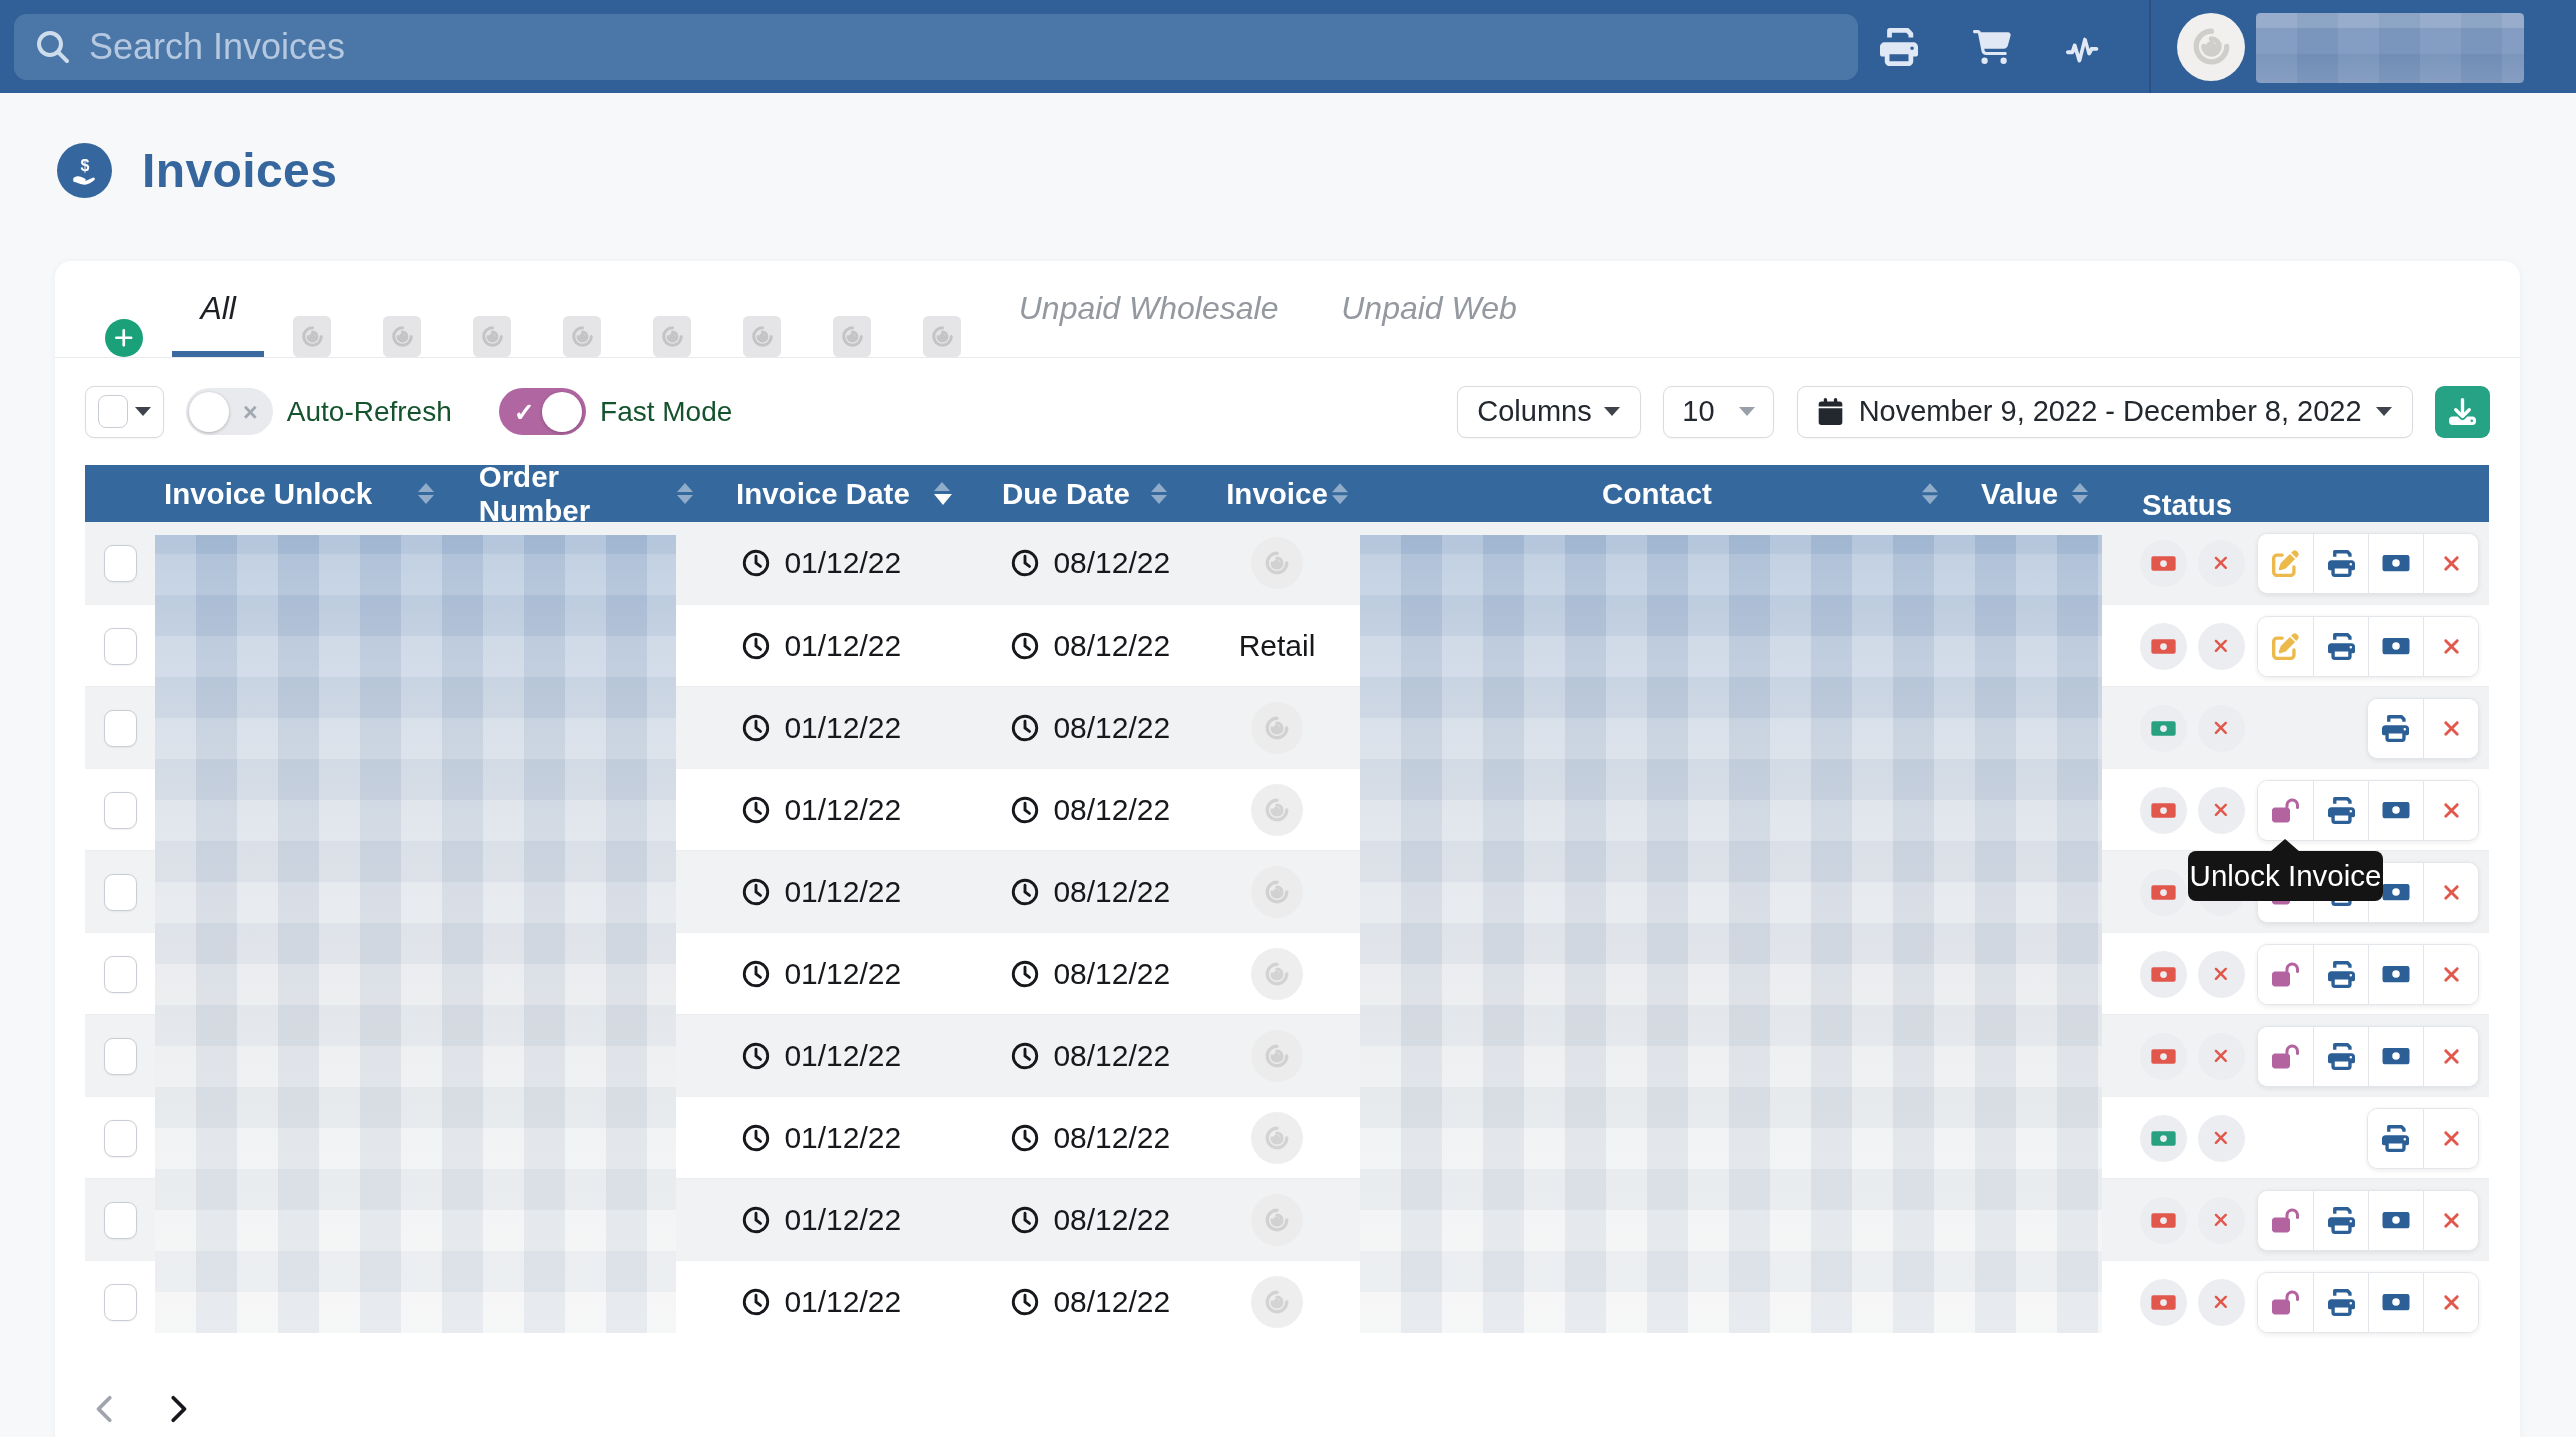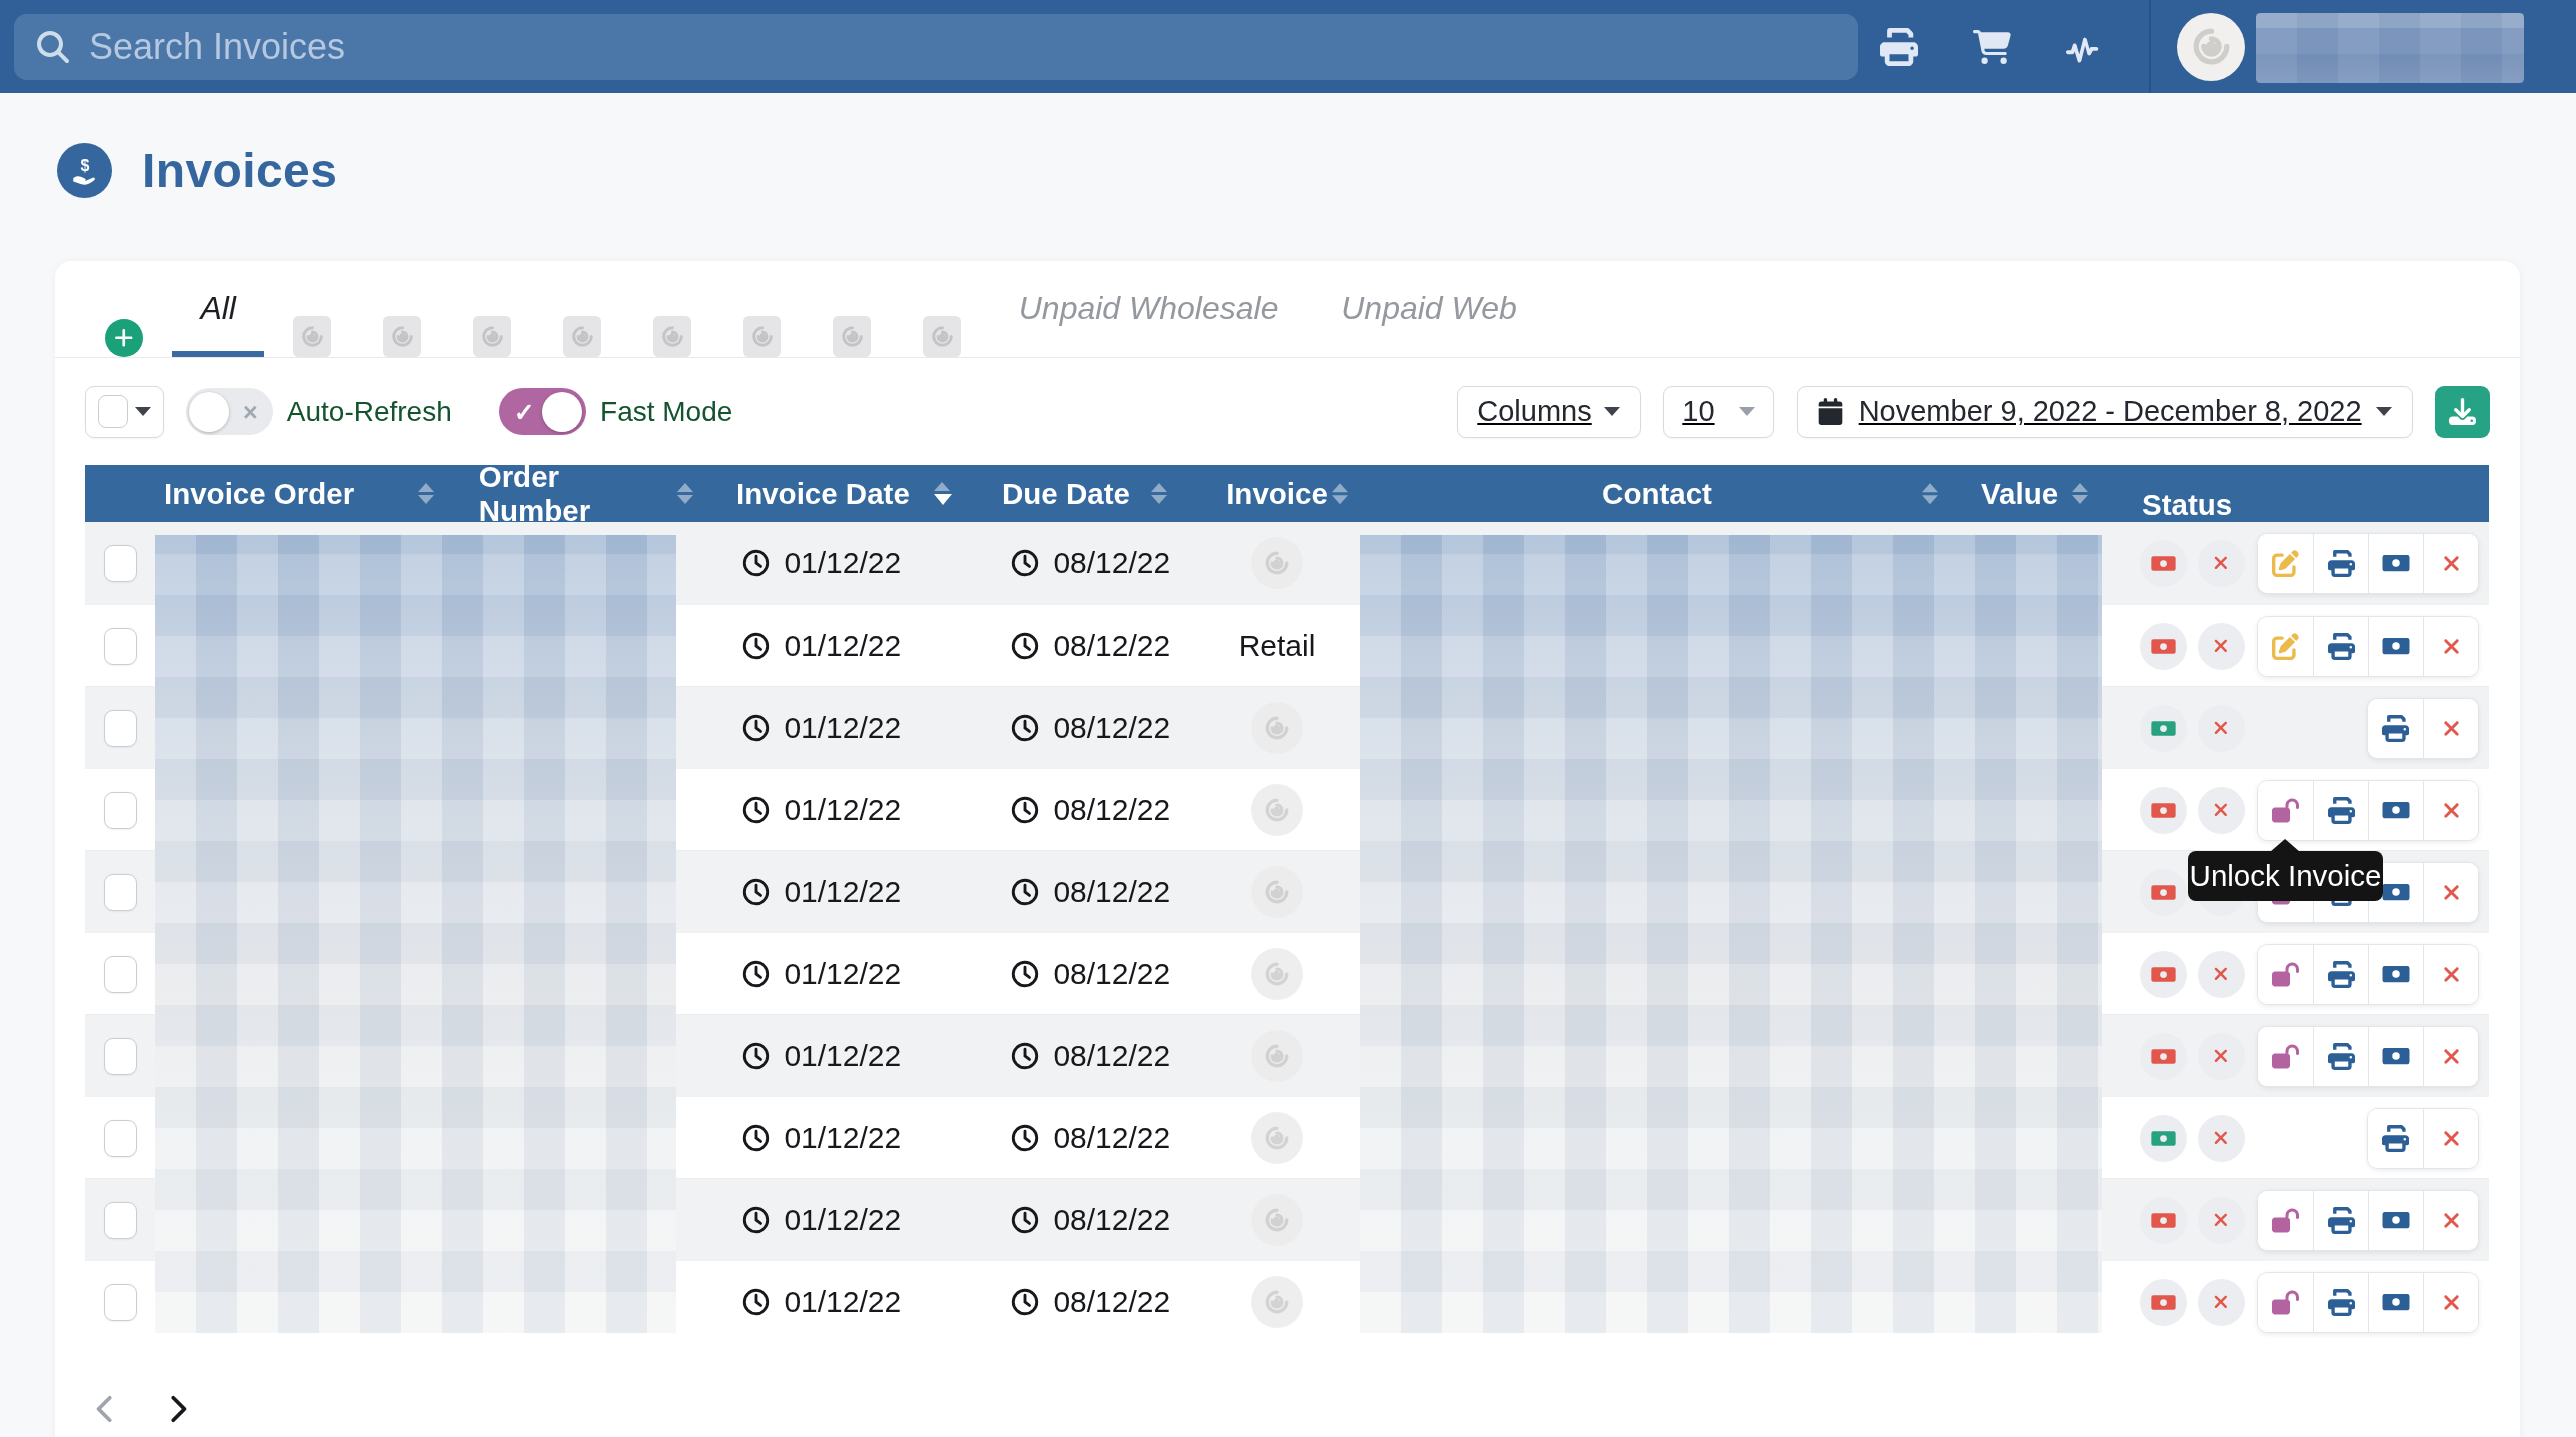--- a/index.html
+++ b/index.html
@@ -58,21 +58,21 @@
     background:#fff; box-shadow:0 0.9px 3.6px rgba(0,0,0,.25); }
   .toggle-off { background:#e9eaee; margin-left:21.5px; }
   .toggle-off .knob { left:3.6px; }
   .toggle-off .mark { position:absolute; right:15px; top:50%; transform:translateY(-50%);
     color:#a2a8b1; font-size:25px; font-weight:700; }
   .toggle-on { background:#b066a1; margin-left:47px; }
   .toggle-on .knob { right:3.6px; }
   .toggle-on .mark { position:absolute; left:15px; top:50%; transform:translateY(-50%);
     color:#fff; font-size:25px; font-weight:700; }
   .ctl-label { font-size:28px; color:#14532d; margin-left:14.3px; }
-  .ctl-right { margin-left:auto; display:flex; align-items:center; gap:22.4px;text-decoration:underline; }
+  .ctl-right { margin-left:auto; display:flex; align-items:center; gap:22.4px; }
   .btn { height:52px; border:0.9px solid #d8dbe0; border-radius:9px; background:#fff;
     display:flex; align-items:center; font-size:29px; color:#23272e; cursor:pointer;
     box-shadow:0 0.9px 1.8px rgba(27,31,35,.04); }
   .btn-columns { padding:0 19.7px; gap:12.5px; }
   .btn-size { width:111px; padding:0 18px; justify-content:space-between; }
   .caret-gray { border-top-color:#9aa0aa; }
   .btn-date { padding:0 19.7px; gap:14.3px; }
   .btn-dl { width:55px; height:52px; border-radius:9px; background:#26a284; border:none;
     display:flex; align-items:center; justify-content:center; cursor:pointer; }
 
@@ -305,21 +305,21 @@
             <path fill="#ffffff" fill-rule="evenodd" d="M288 32c0-17.7-14.3-32-32-32s-32 14.3-32 32V274.7l-73.4-73.4c-12.5-12.5-32.8-12.5-45.3 0s-12.5 32.8 0 45.3l128 128c12.5 12.5 32.8 12.5 45.3 0l128-128c12.5-12.5 12.5-32.8 0-45.3s-32.8-12.5-45.3 0L288 274.7V32zM64 352c-35.3 0-64 28.7-64 64v32c0 35.3 28.7 64 64 64H448c35.3 0 64-28.7 64-64V416c0-35.3-28.7-64-64-64H346.5l-45.3 45.3c-25 25-65.5 25-90.5 0L165.5 352H64zm368 56a24 24 0 1 1 0 48 24 24 0 1 1 0-48z"></path>
           </svg>
         </span>
     </span>
   </div>
 
   <div class="table-wrap">
     <div class="grid thead" id="thead">
         <div class="th"></div>
         <div class="th" style="padding-left:9px;">
-          <span>Invoice Order</span>
+          <span>Invoice Unlock</span>
           <span class="sort">
             <span class="tri-u"></span>
             <span class="tri-d"></span>
           </span>
         </div>
         <div class="th" style="padding-left:19.7px;">
           <span>Order Number</span>
           <span class="sort">
             <span class="tri-u"></span>
             <span class="tri-d"></span>

